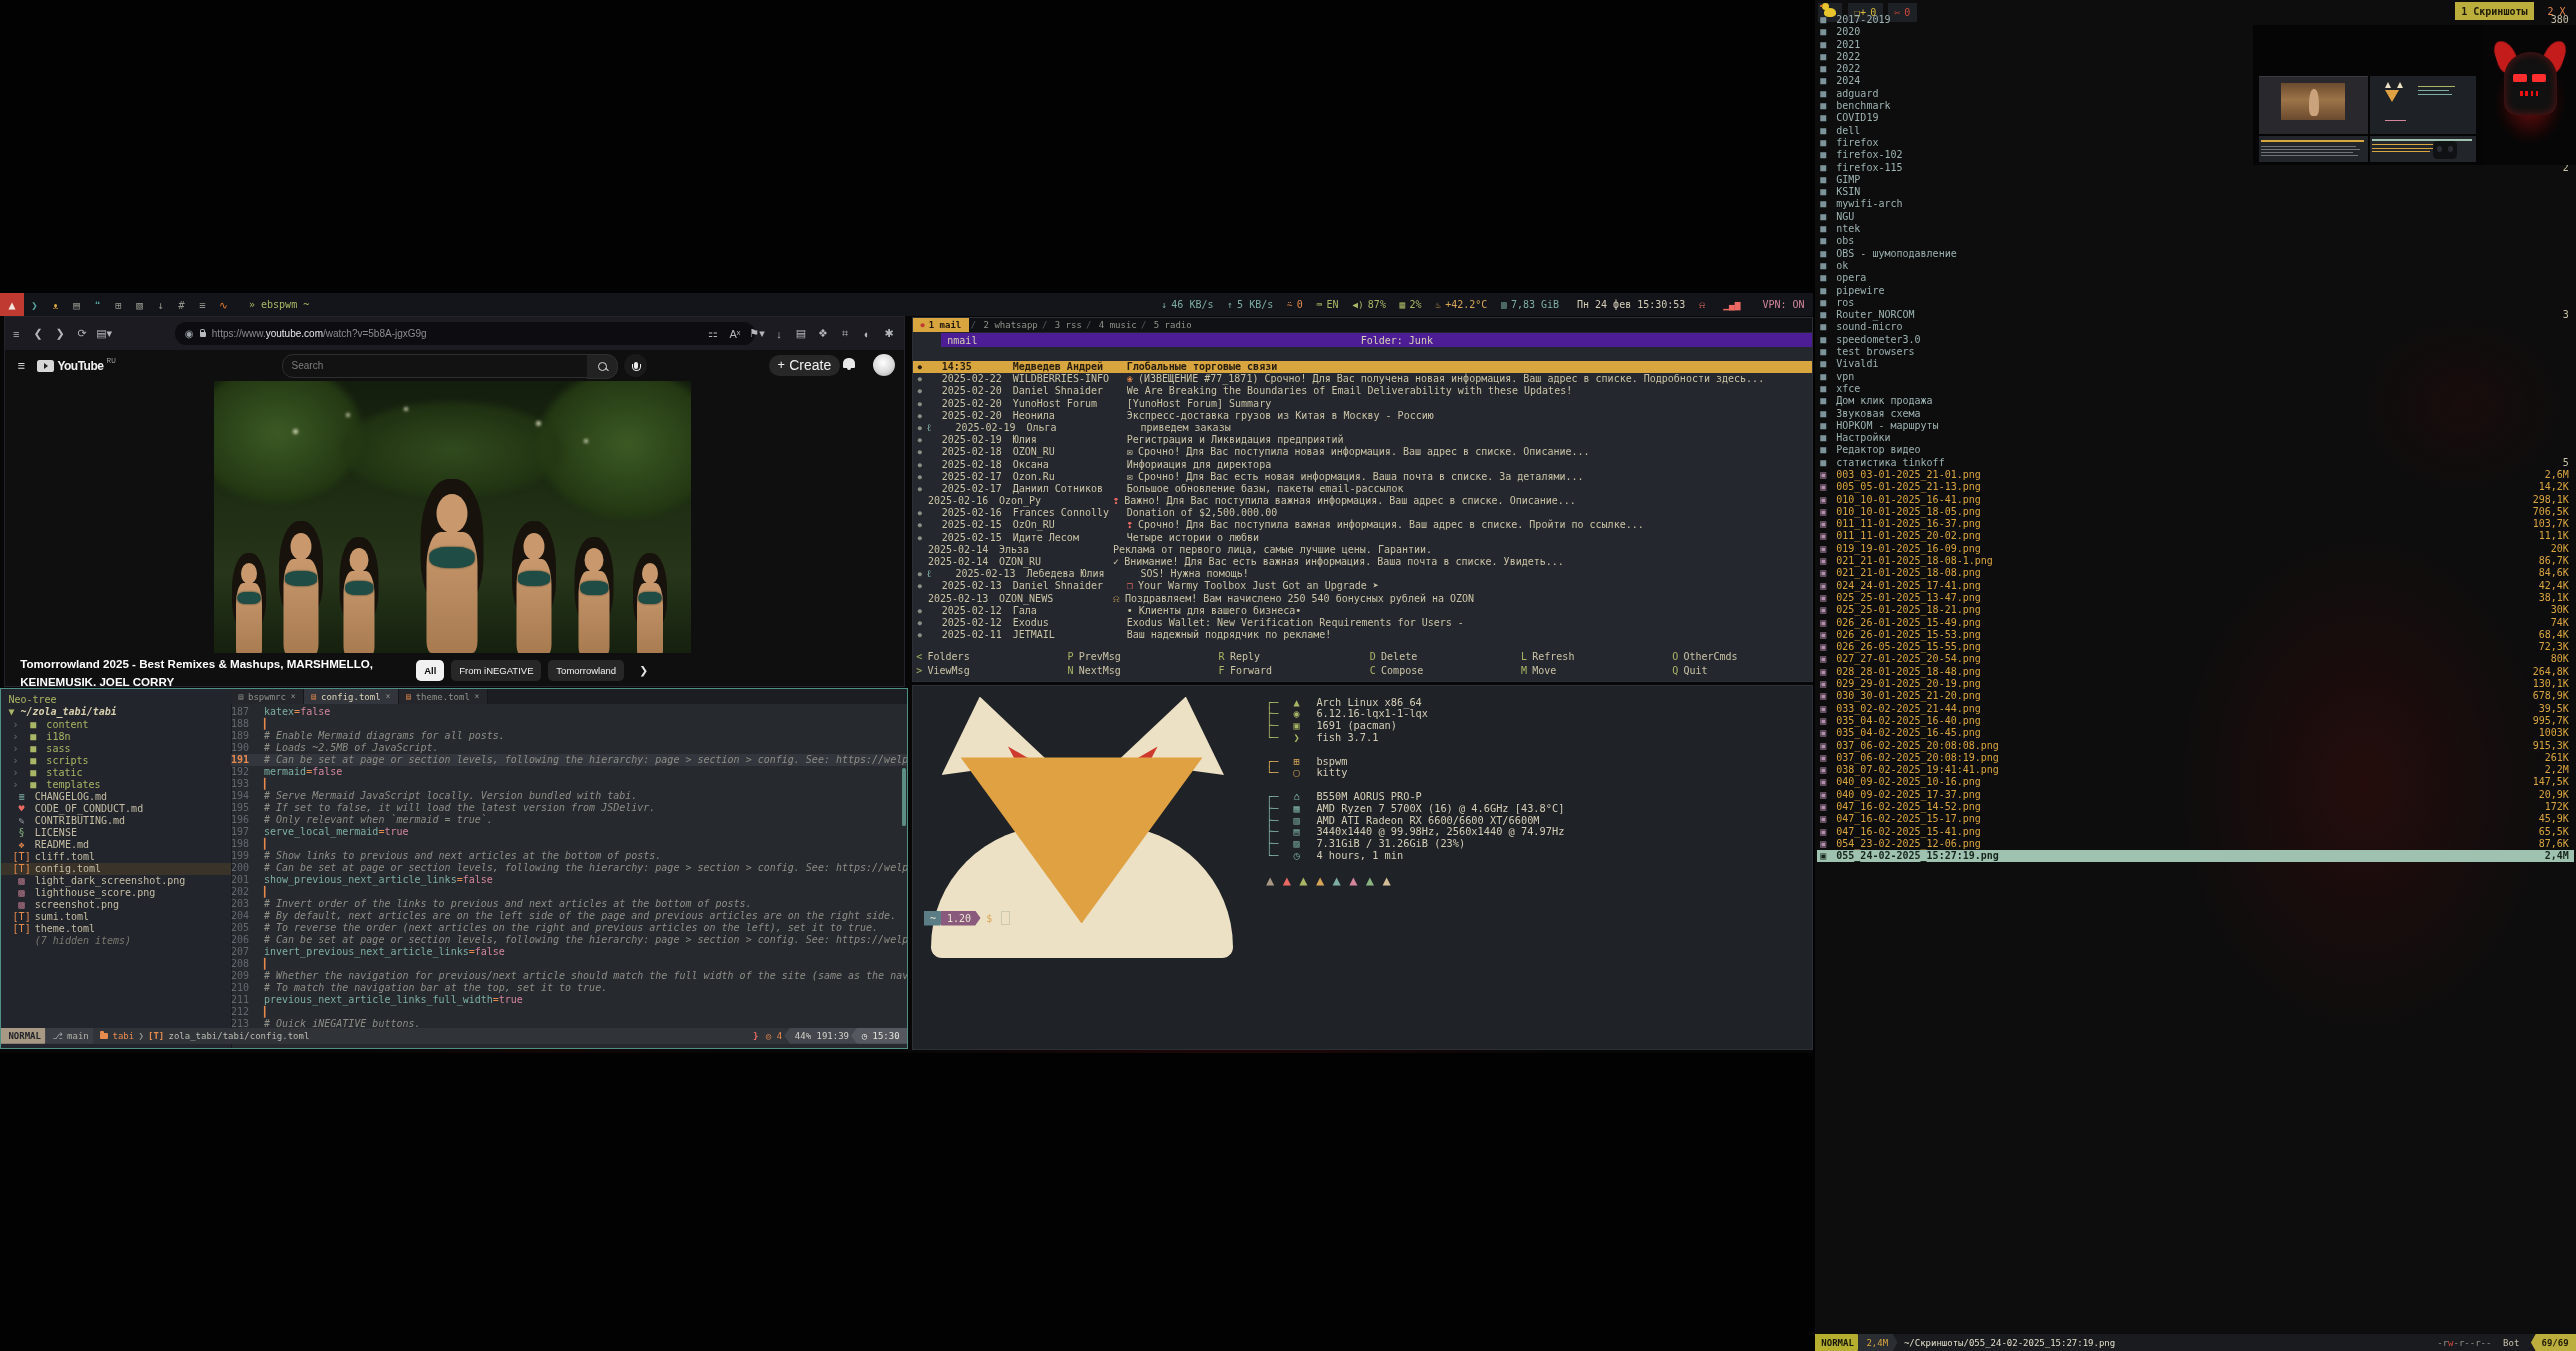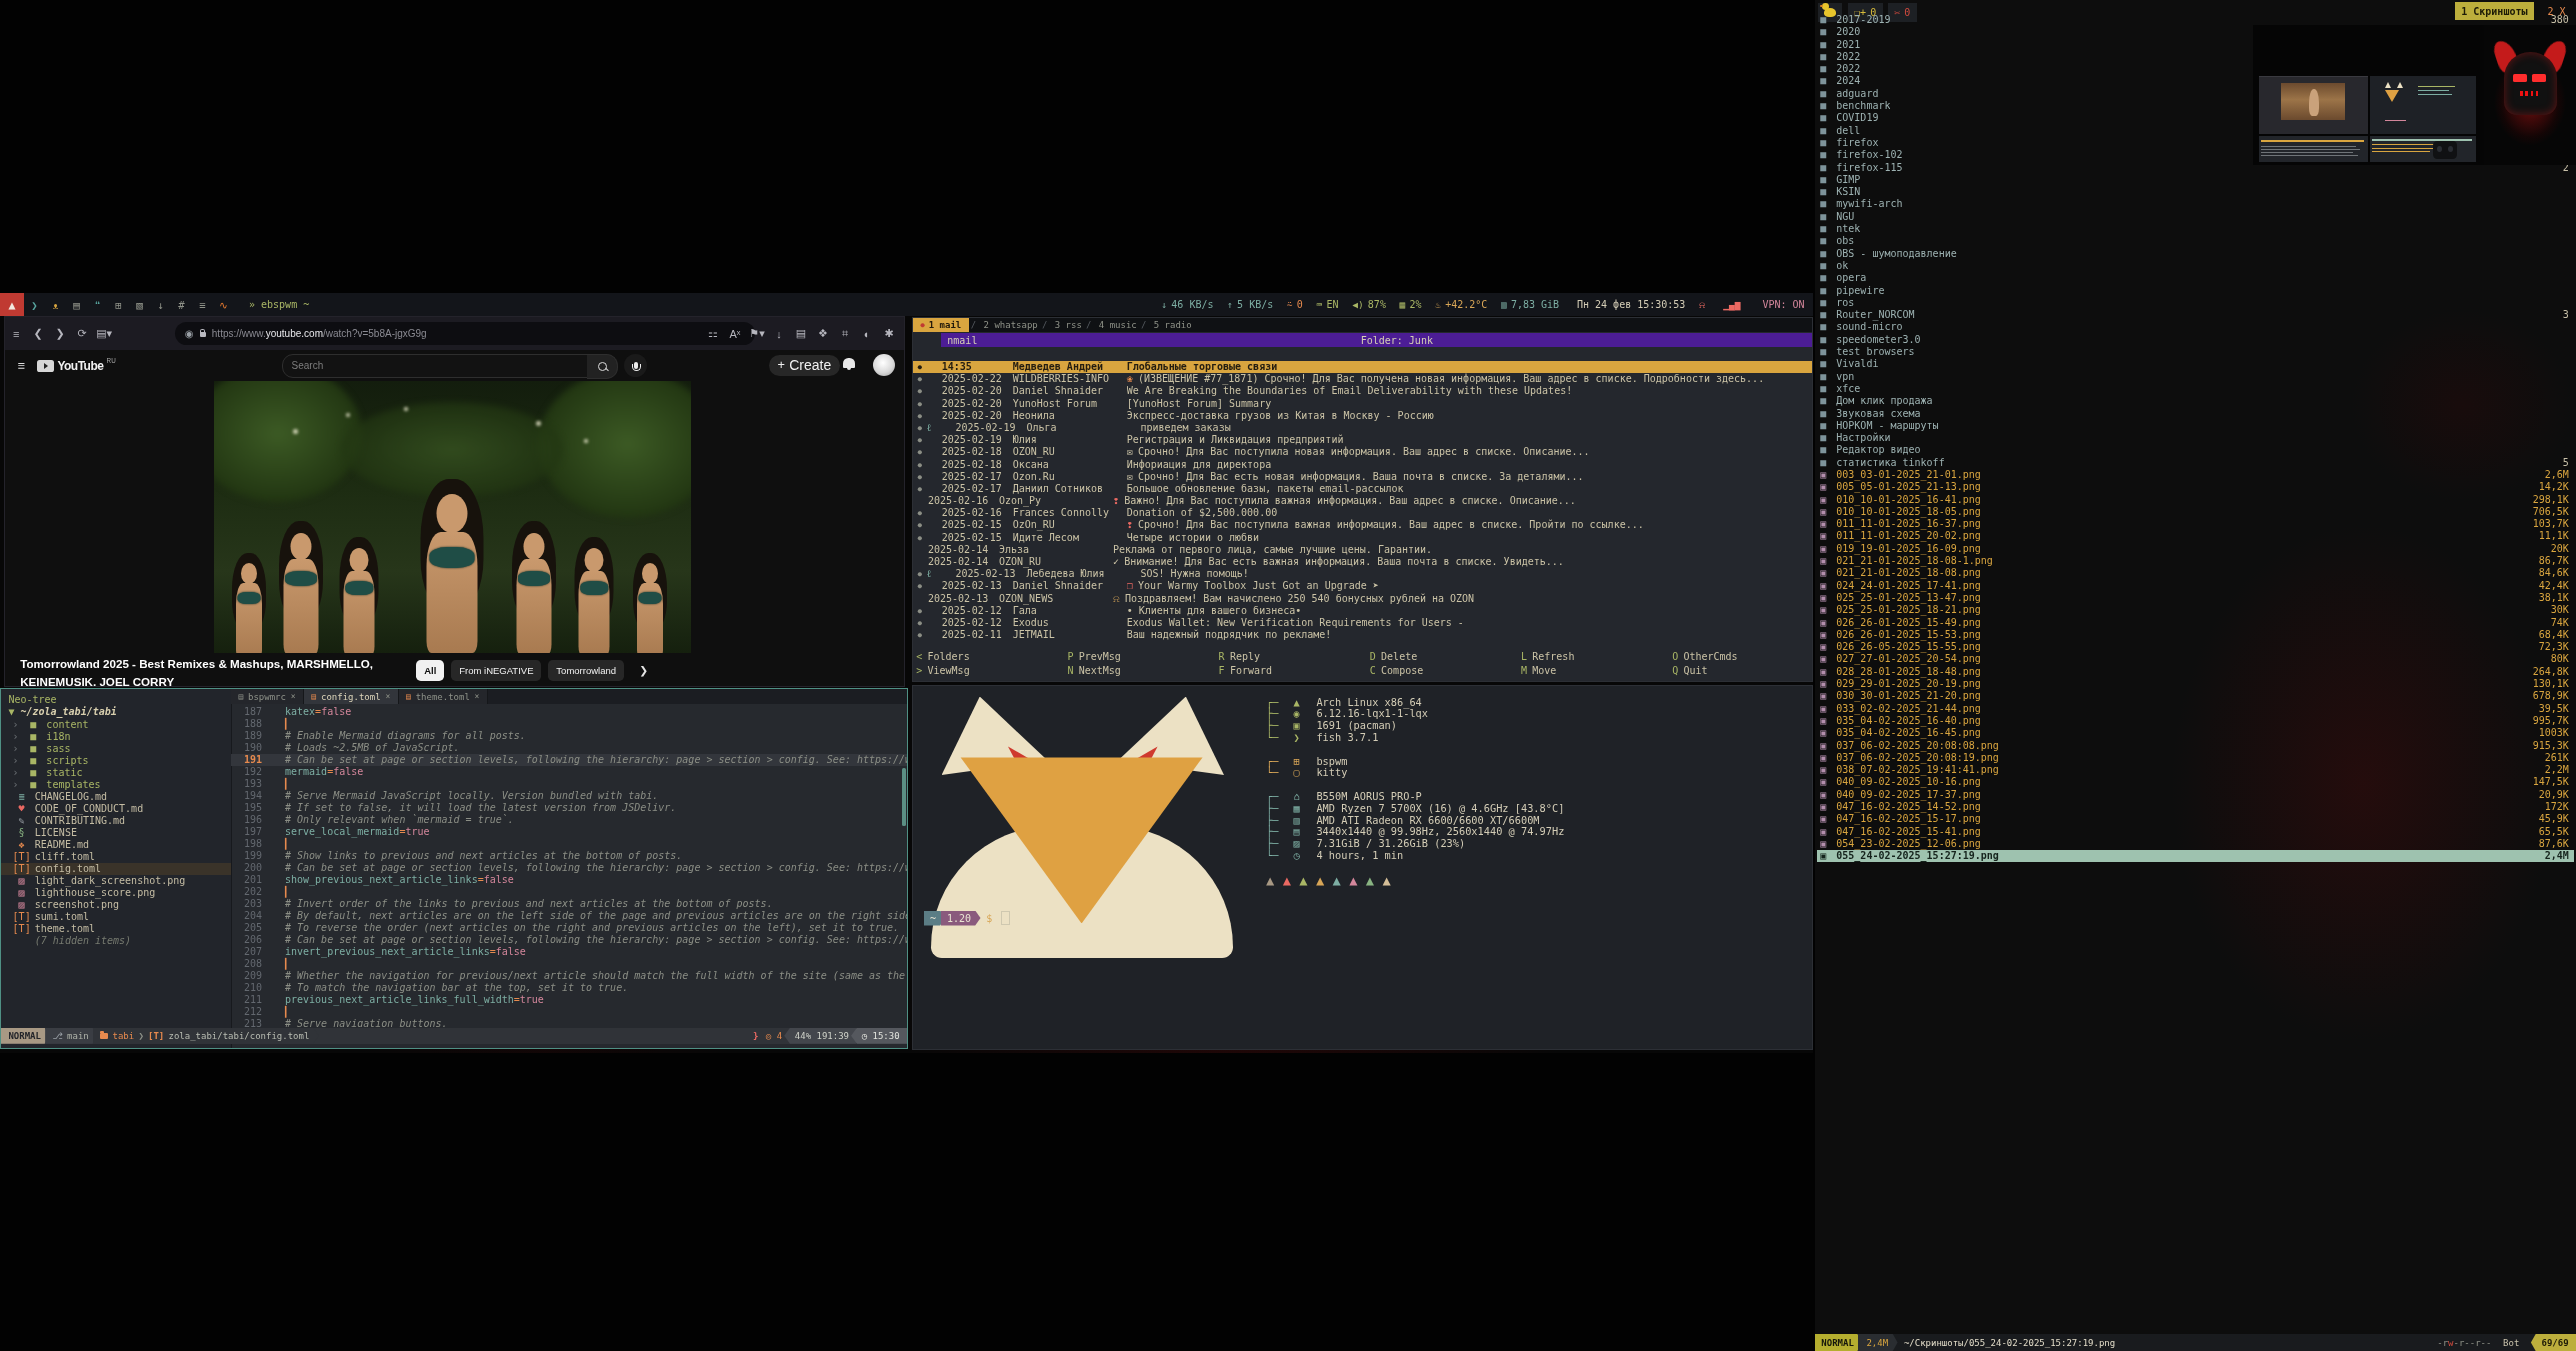--- a/index.html
+++ b/index.html
@@ -93,21 +93,21 @@
   .titem.hidden .tlabel{color:#777b70;font-style:italic;}
   .titem .tlabel{overflow:hidden;}
   .nv-tabline{position:absolute;left:230px;top:0;right:0;height:15px;background:#1b1d22;display:flex;font-size:9px;color:#8d9188;}
   .nvtab{display:flex;align-items:center;gap:4.8px;padding:0 7.4px;background:#24262b;border-right:0.5px solid #15171a;}
   .nvtab.active{background:#32353b;color:#ddd5ba;}
   .nvtab .ti{color:#8d9188;font-size:8px;}
   .nvtab.toml .ti{color:#e78a4e;font-weight:bold;}
   .nvtab .x{color:#8d9188;font-size:8px;}
   .nv-buf{position:absolute;left:230px;top:17.4px;right:0;bottom:21px;overflow:hidden;font-size:10px;}
   .l{height:12px;line-height:12px;display:flex;white-space:pre;}
-  .l .num{width:31px;text-align:right;color:#63686f;flex:0 0 auto;padding-right:23px;}
+  .l .num{width:31px;color:#63686f;flex:0 0 auto;padding-right:2px;}
   .l.cur{background:#33363c;}
   .l.cur .num{color:#e78a4e;font-weight:bold;}
   .l .bar{color:#e78a4e;}
   .l .bar::before{content:"▎";}
   .l .key{color:#7daea3;}
   .l .eq{color:#e78a4e;}
   .l .val{color:#d3869b;}
   .l .c{color:#8b8e85;font-style:italic;}
   .nv-scroll{position:absolute;right:1.1px;top:79px;width:3.7px;height:58px;background:#5b8f84;border-radius:1.6px;}
   .nv-status{position:absolute;left:0;bottom:4.2px;width:100%;height:16px;background:#303338;display:flex;align-items:center;font-size:9px;color:#aeb2a8;}
@@ -682,21 +682,21 @@
 
         <div class="l">
           <span class="num">211</span><span class="key">previous_next_article_links_full_width</span><span class="eq">=</span><span class="val">true</span><span class="c"></span>
         </div>
 
         <div class="l">
           <span class="num">212</span><span class="bar"></span><span class="key"></span><span class="eq"></span><span class="val"></span><span class="c"></span>
         </div>
 
         <div class="l">
-          <span class="num">213</span><span class="key"></span><span class="eq"></span><span class="val"></span><span class="c"># Serve navigation buttons.</span>
+          <span class="num">213</span><span class="key"></span><span class="eq"></span><span class="val"></span><span class="c"># Quick iNEGATIVE buttons.</span>
         </div>
 
     </div>
     <div class="nv-scroll"></div>
     <div class="nv-status">
       <span class="slseg sl-mode">NORMAL</span>
       <span class="slseg sl-git">
           <span style="color:#9aa0a6">⎇</span>
           <span>main</span>
         </span>

